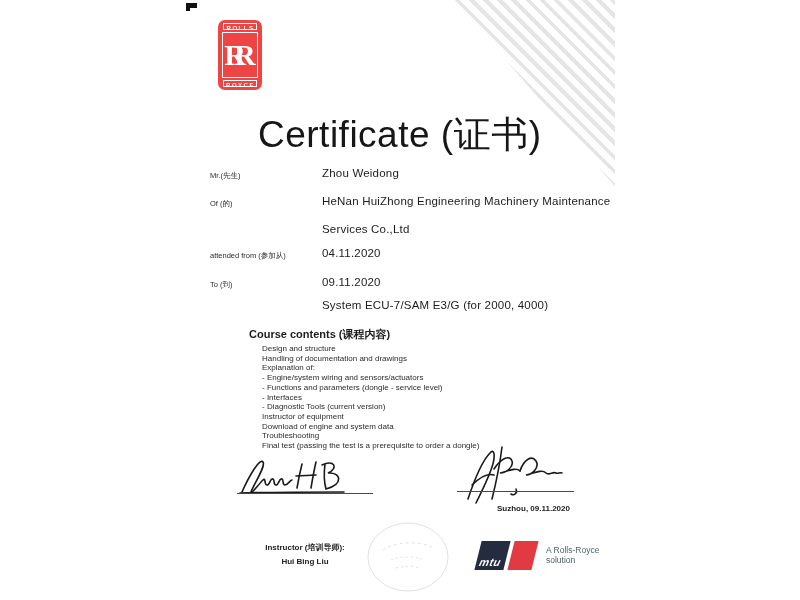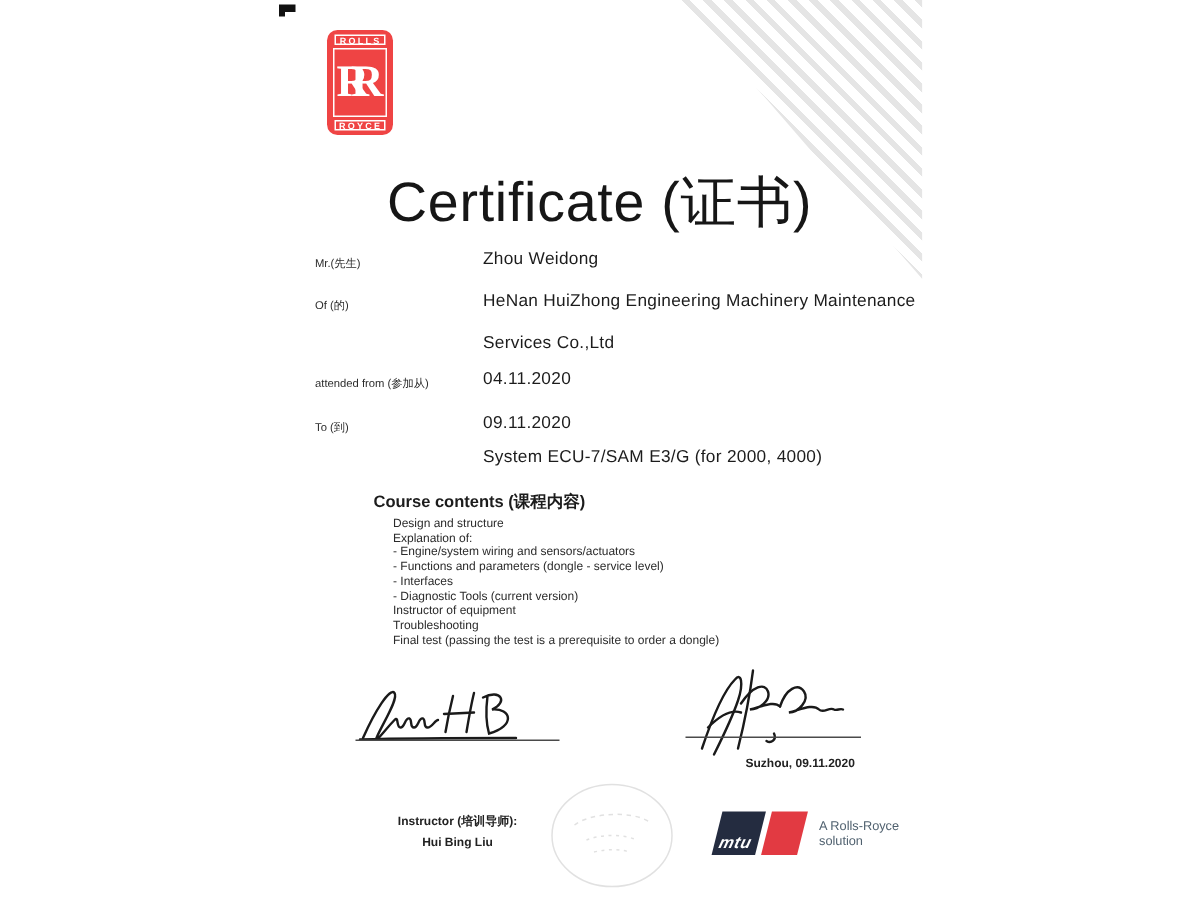--- a/index.html
+++ b/index.html
@@ -111,26 +111,28 @@
 <div class="abs fvalue" style="left:322px; top:247px;">04.11.2020</div>
 
 <div class="abs flabel" style="left:210px; top:280px;">To (到)</div>
 <div class="abs fvalue" style="left:322px; top:276px;">09.11.2020</div>
 
 <div class="abs fvalue" style="left:322px; top:299px;">System ECU-7/SAM E3/G (for 2000, 4000)</div>
 
 <div class="abs course-header">Course contents (课程内容)</div>
 <div class="abs course-list">
   <span>Design and structure</span>
+  <span>Handling of documentation and drawings</span>
   <span>Explanation of:</span>
   <span>- Engine/system wiring and sensors/actuators</span>
   <span>- Functions and parameters (dongle - service level)</span>
   <span>- Interfaces</span>
   <span>- Diagnostic Tools (current version)</span>
   <span>Instructor of equipment</span>
+  <span>Download of engine and system data</span>
   <span>Troubleshooting</span>
   <span>Final test (passing the test is a prerequisite to order a dongle)</span>
 </div>
 
 <svg class="abs" style="left:236px; top:452px;" width="140" height="44" viewBox="0 0 140 44">
   <g fill="none" stroke="#1a1a1a" stroke-width="1.6" stroke-linecap="round">
     <path d="M6 40 C14 22 24 6 27 10 C30 14 18 32 15 40 C13 45 22 33 27 28 C30 25 28 33 31 33 C34 33 34 26 37 27 C39 28 37 33 40 33 C43 33 43 26 46 27 C48 28 46 33 49 33 C52 33 54 28 56 28"></path>
     <path d="M66 12 C64 20 62 30 61 36"></path>
     <path d="M80 10 C78 18 76 30 75 36"></path>
     <path d="M60 24 L80 23"></path>

